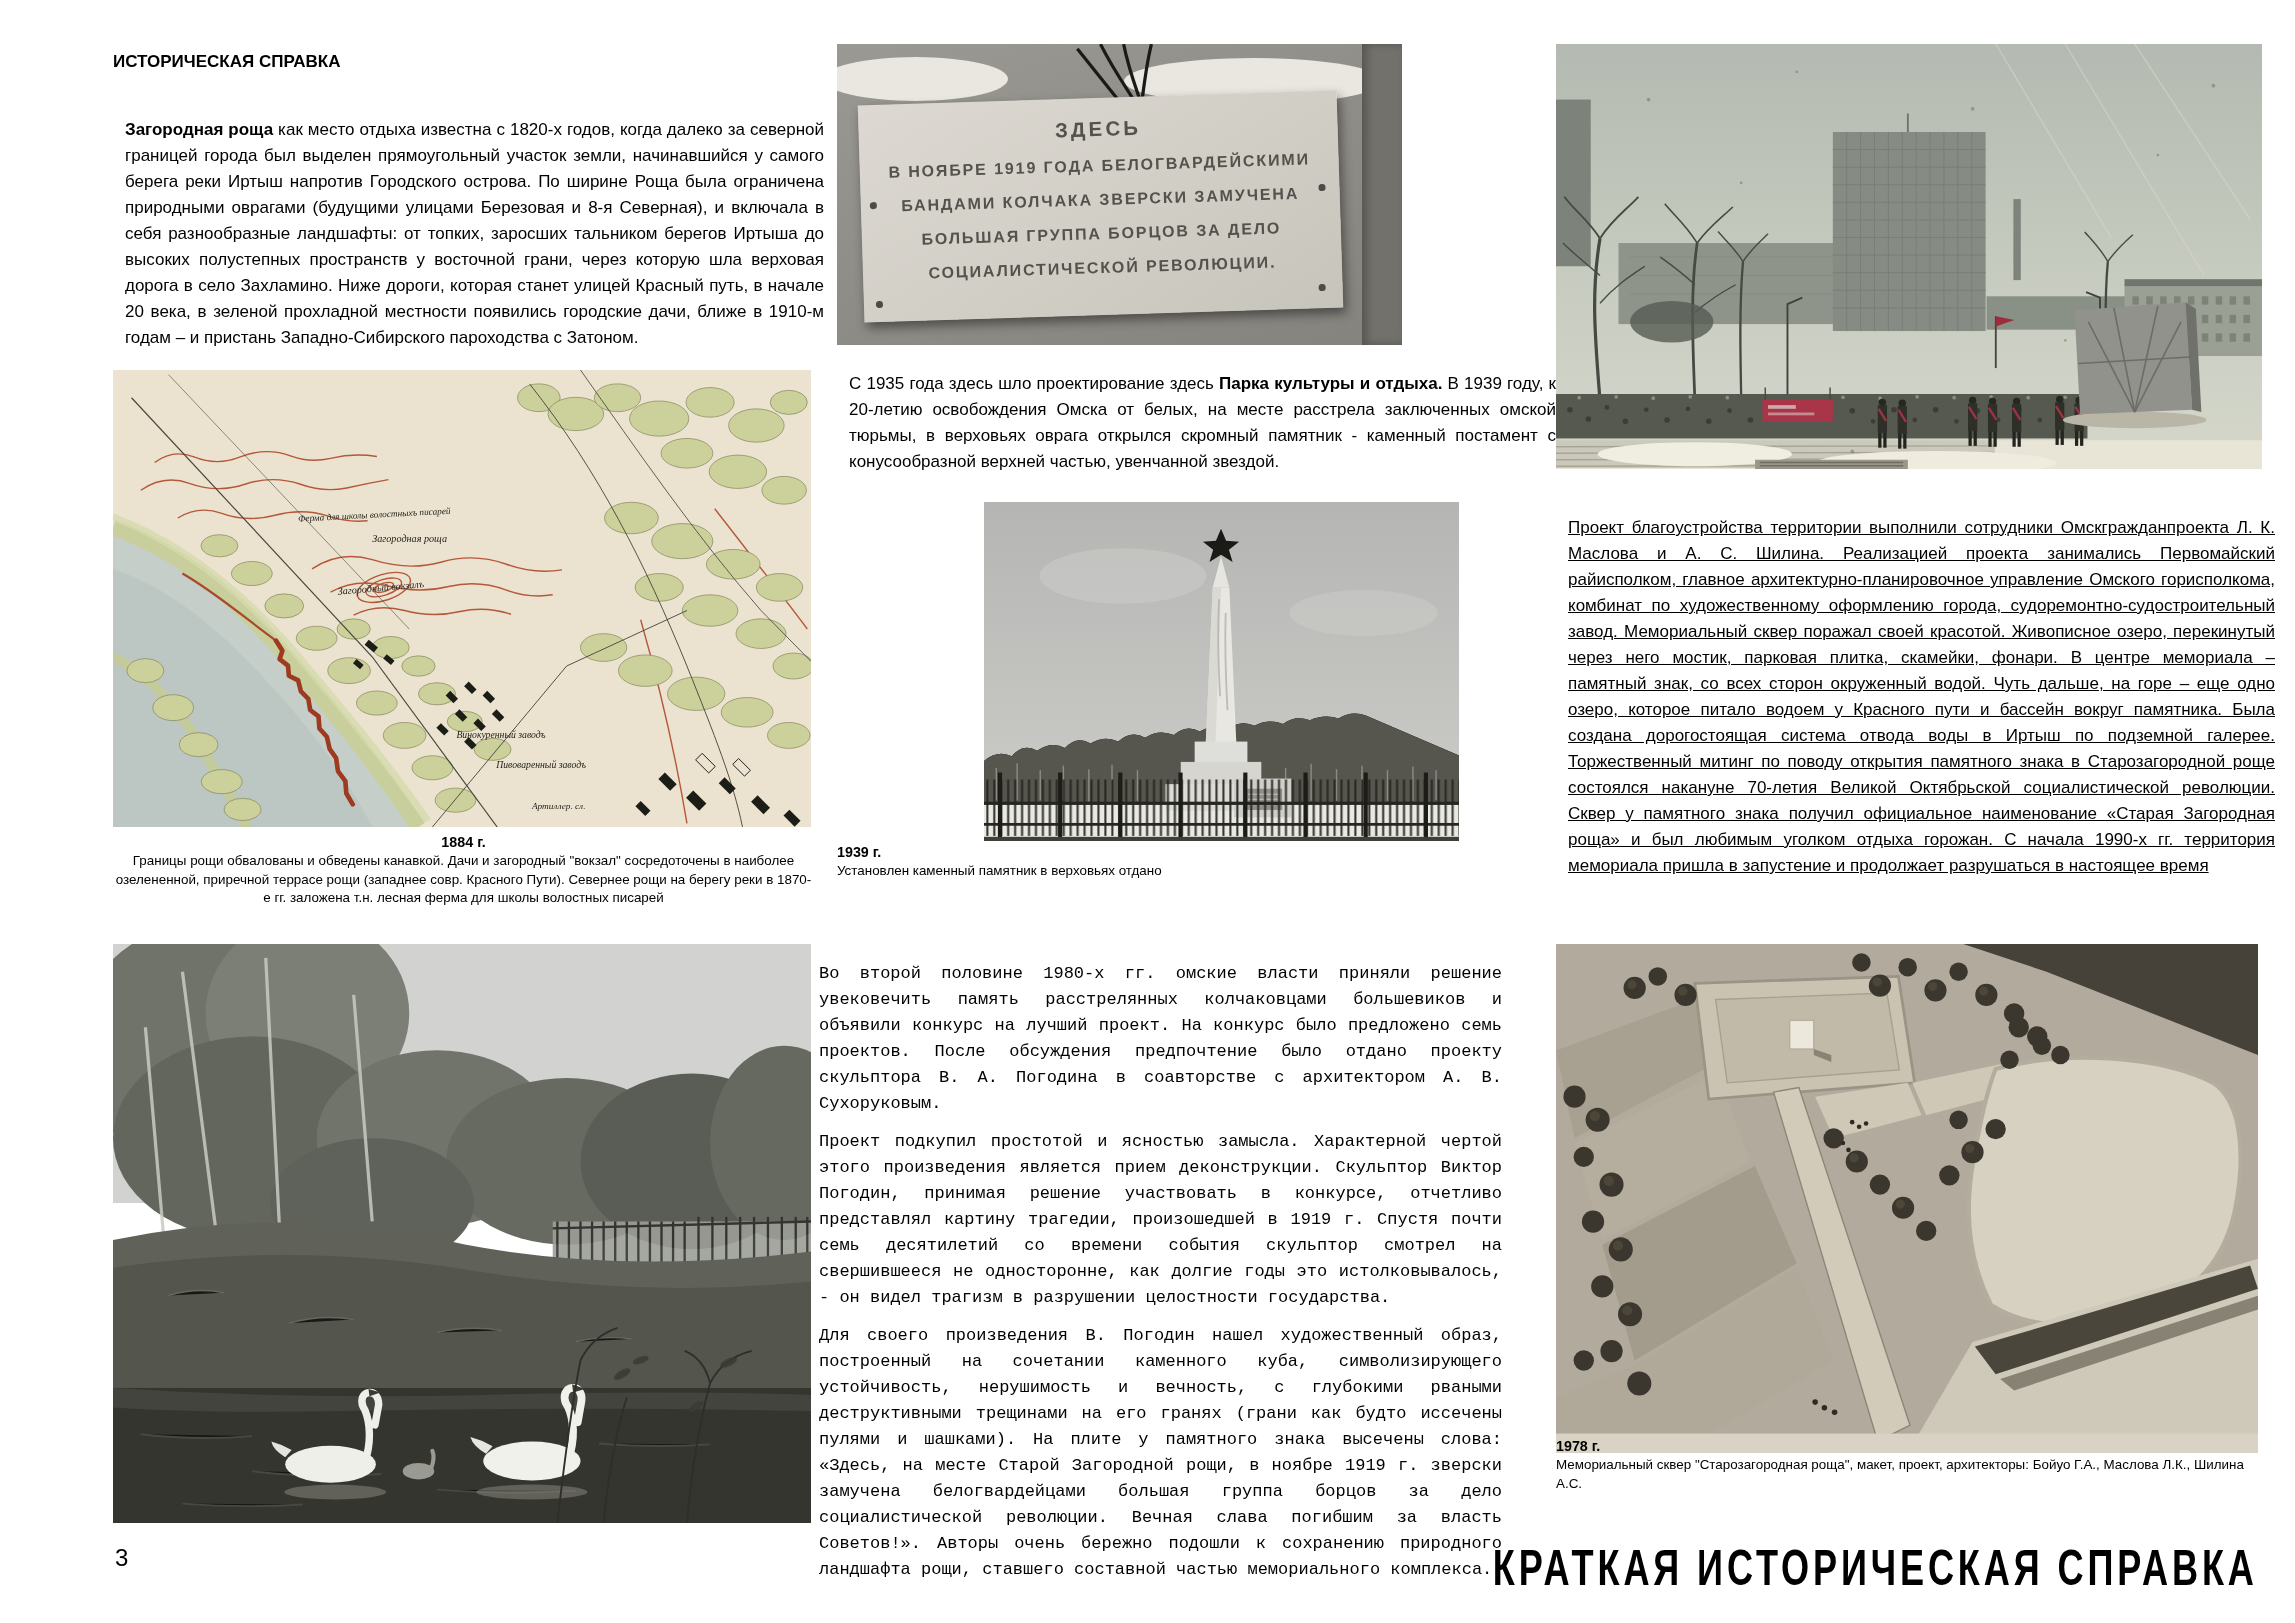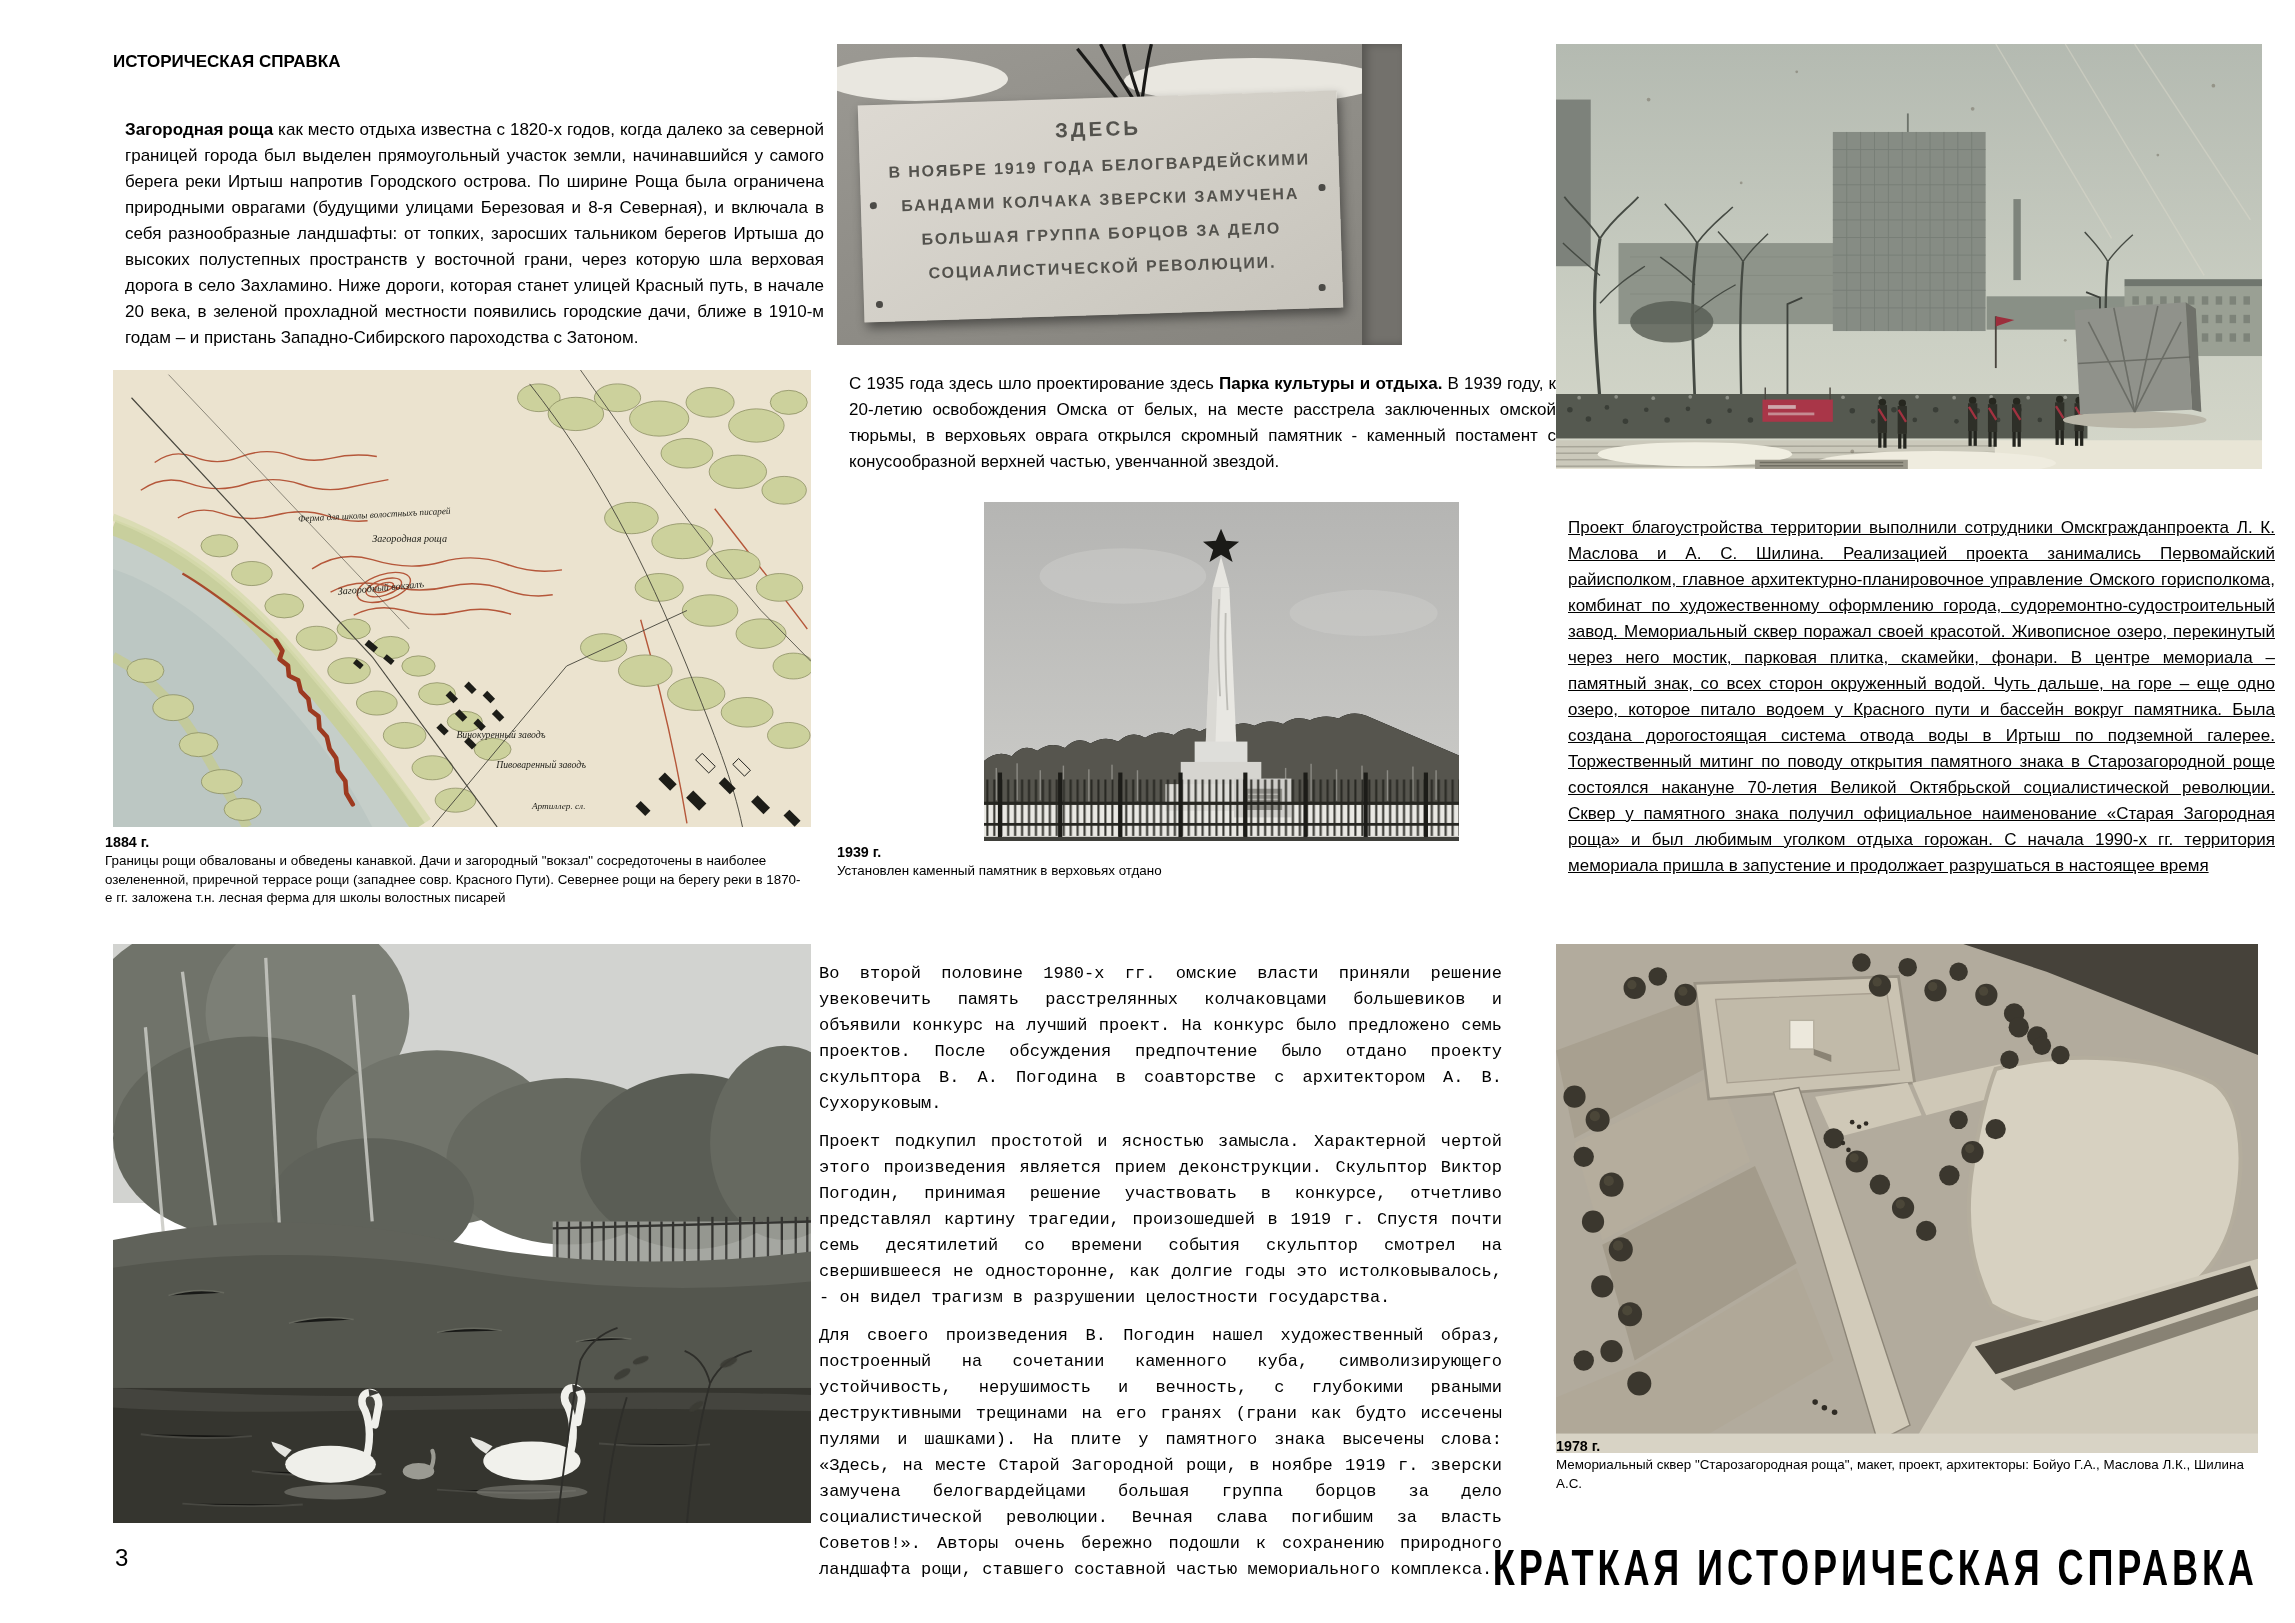--- a/index.html
+++ b/index.html
@@ -10,21 +10,21 @@
   .abs{position:absolute;}
   .para{font-size:17px;line-height:26px;text-align:justify;margin:12px;}
   .para b{font-weight:700;}
   .caption{font-size:13.4px;line-height:18.5px;}
   .caption-year{font-size:14.3px;font-weight:700;line-height:20.4px;}
   .photo{overflow:hidden;}
   .photo svg{display:block;}
   #heading{left:113px;top:52px;font-size:17px;font-weight:700;margin:0;text-align:right;}
   #intro{left:113px;top:105px;width:699px;}
   #map{left:113px;top:370px;width:698px;height:457px;}
-  #map-caption{left:105px;top:832px;width:701px;}
+  #map-caption{left:113px;top:832px;width:701px;text-align:center;}
   #swan-photo{left:113px;top:944px;width:698px;height:579px;}
   #page-number{left:115px;top:1544px;font-size:24px;}
   #plaque-photo{left:837px;top:44px;width:565px;height:301px;position:absolute;overflow:hidden;
     background:linear-gradient(160deg,#9b9993 0%,#908e88 45%,#868playe 100%);
   }
   
   #plaque-photo{background:linear-gradient(160deg,#9b9993 0%,#908e88 45%,#85837d 100%);}
   .snowpatch{position:absolute;background:#e9e7e0;border-radius:50%;}
   .right-band{position:absolute;right:0;top:0;width:40px;height:100%;background:#73716c;box-shadow:inset 4.6px 0 8.3px rgba(0,0,0,.25);}
   .plaque{

